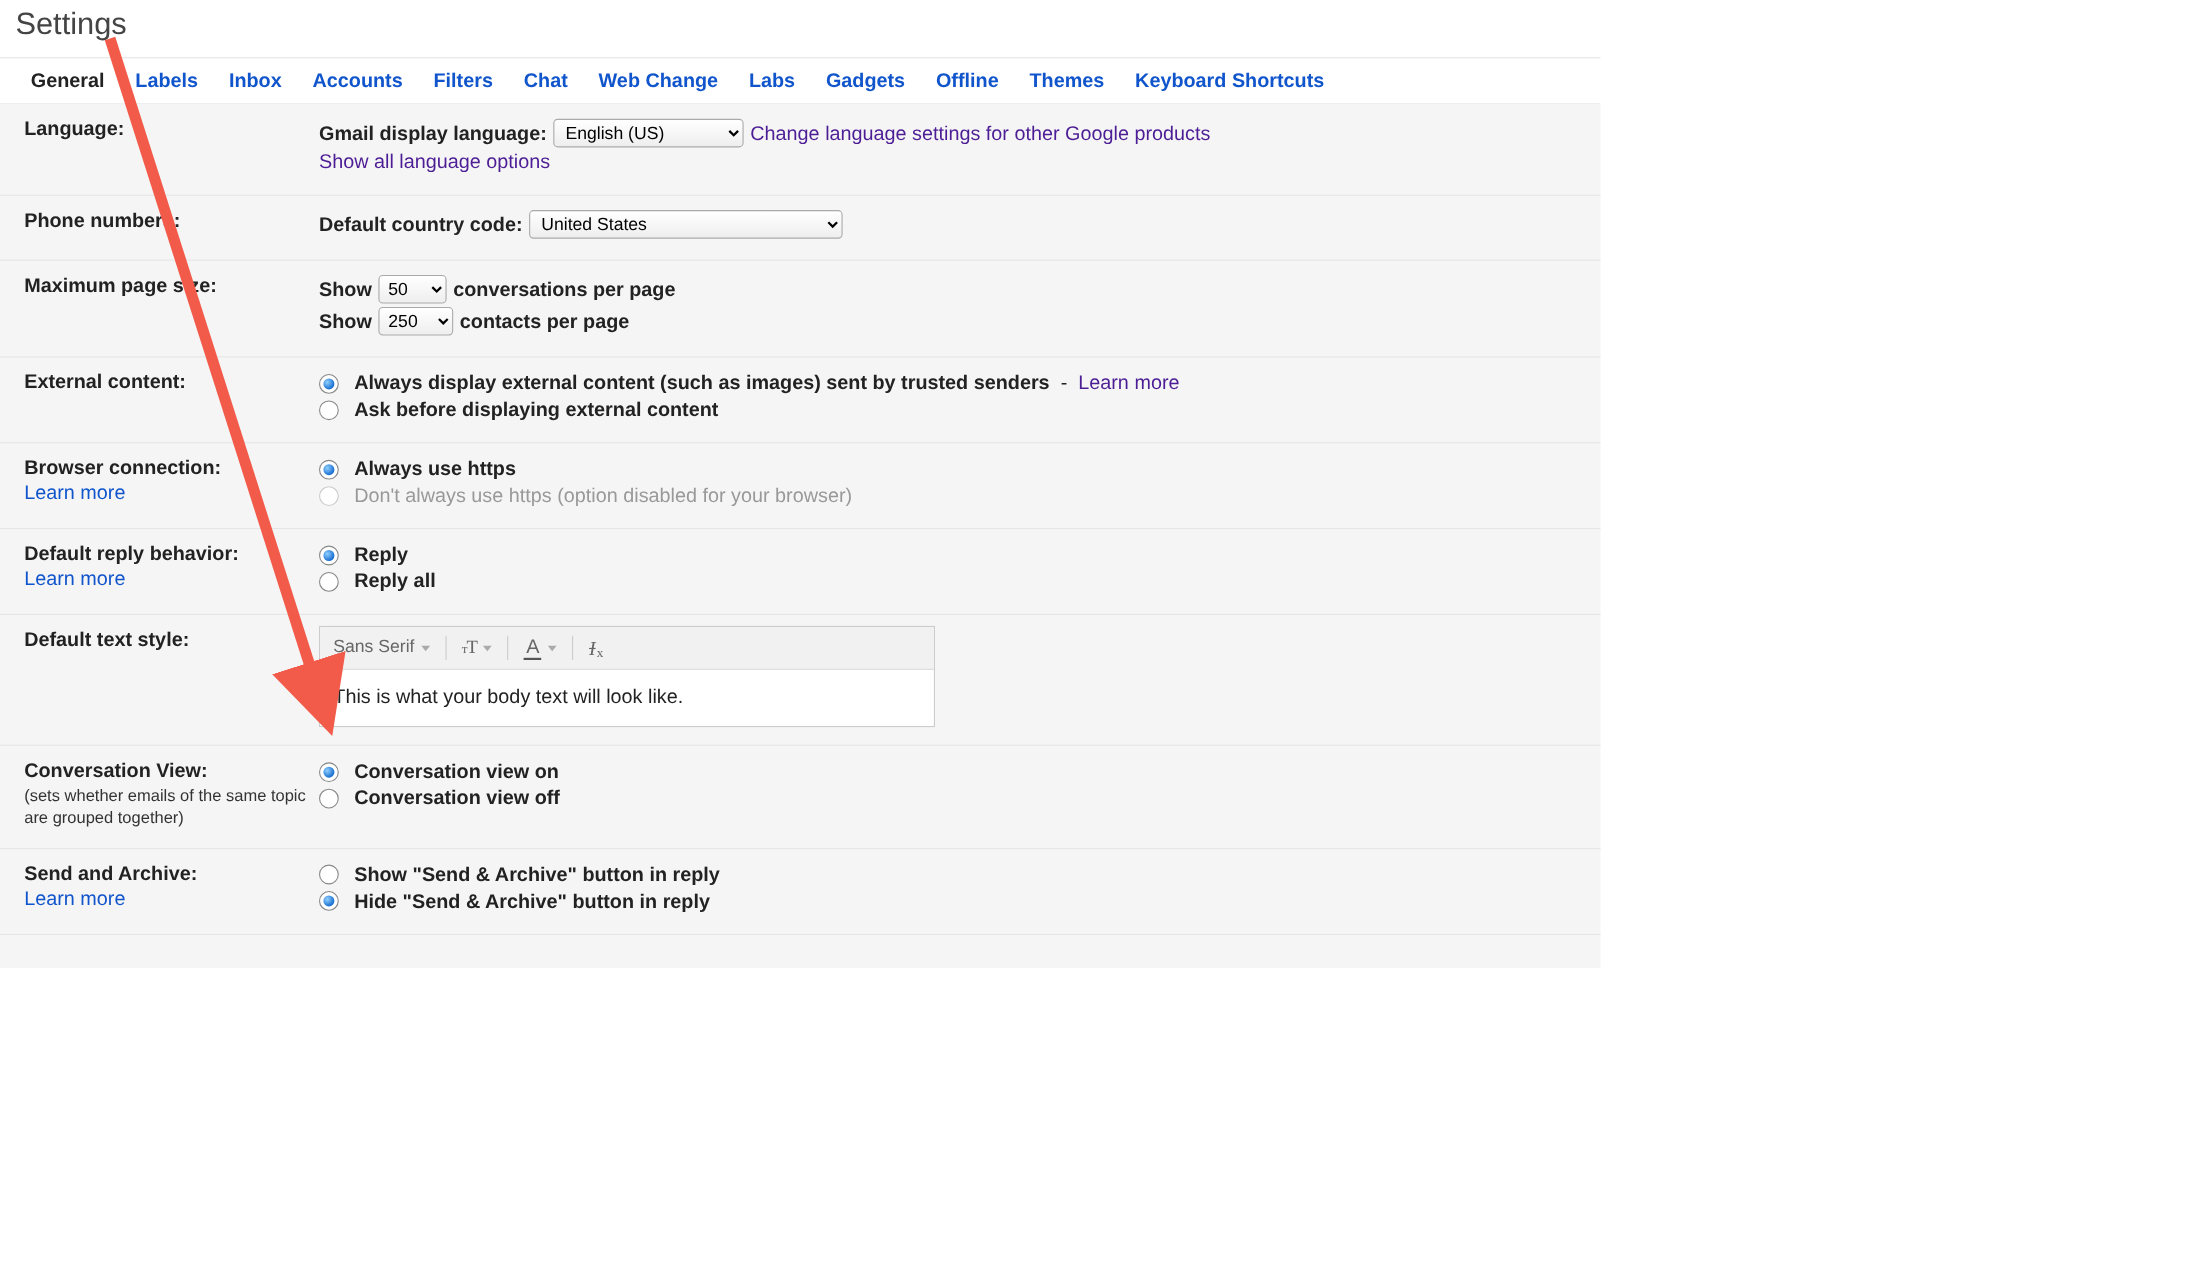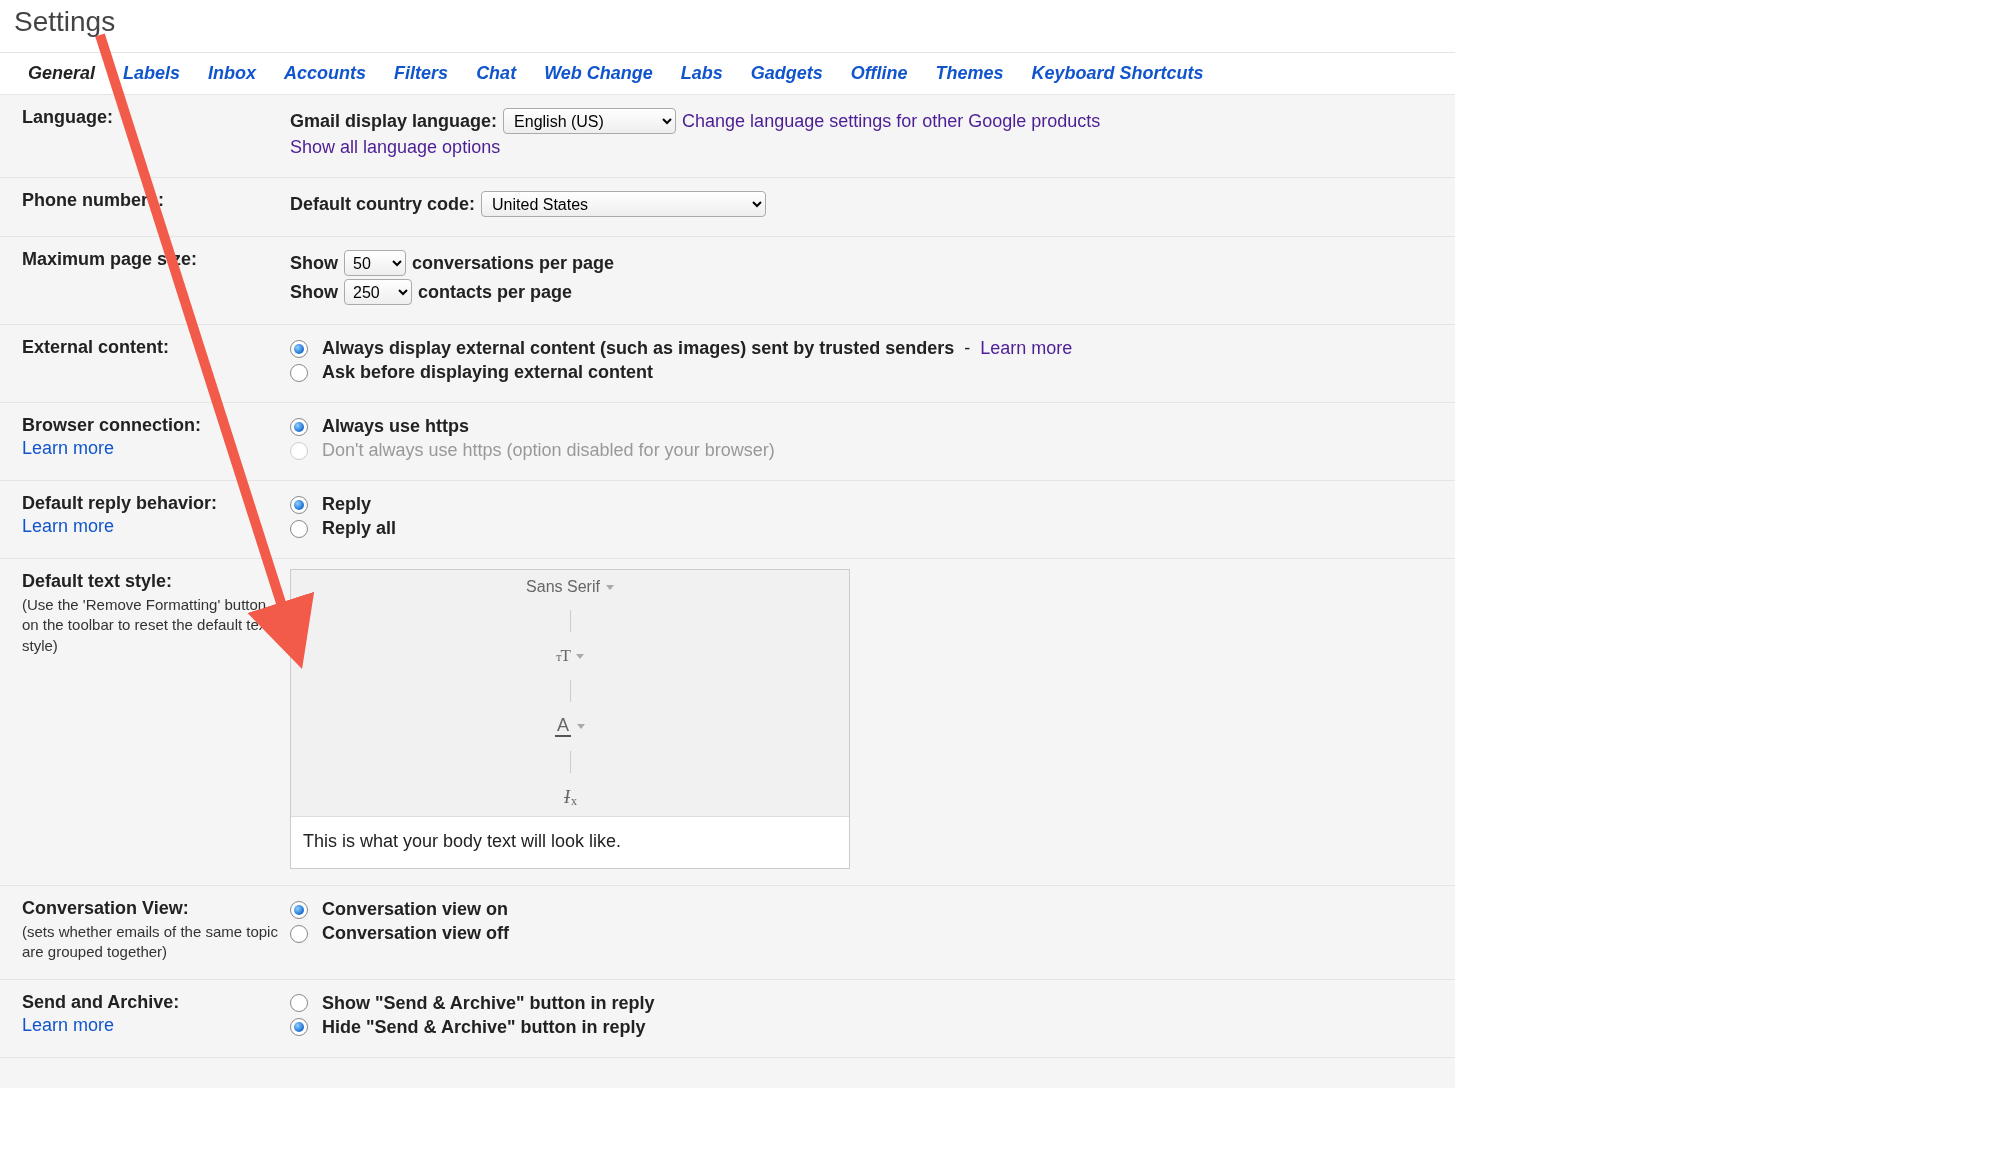--- a/index.html
+++ b/index.html
@@ -13,21 +13,20 @@
   .page-title {
     font-size: 28px;
     font-weight: 400;
     color: #444;
     padding: 6px 14px 14px 14px;
   }
   .tabs-wrap {
     border-top: 1px solid #e5e5e5;
     border-bottom: 1px solid #e5e5e5;
     padding: 0 14px;
-    font-style: italic;
   }
   .tabs {
     display: flex;
     flex-wrap: wrap;
     gap: 0;
   }
   .tab {
     padding: 10px 14px 10px 14px;
     font-weight: 700;
     color: #1155cc;
@@ -128,21 +127,20 @@
   }
   .editor-toolbar {
     display: flex;
     align-items: center;
     gap: 14px;
     padding: 8px 12px;
     background: #f1f1f1;
     border-bottom: 1px solid #ddd;
     color: #666;
     font-size: 16px;
-    flex-direction: column;
   }
   .tb-sep {
     width: 1px; height: 22px; background: #ccc;
     display:inline-block;
   }
   .tb-btn { display:inline-flex; align-items:center; gap:6px; cursor:pointer; color:#666;}
   .caret-down {
     width: 0; height: 0;
     border-left: 4px solid transparent;
     border-right: 4px solid transparent;
@@ -302,21 +300,20 @@
         <div class="line">
           <span class="radio"></span>
           <span class="bold">Reply all</span>
         </div>
       </div>
     </div>
 
     <div class="row">
       <div class="row-label">
         <span>Default text style:</span>
-        <span class="hint">(Use the 'Remove Formatting' button on the toolbar to reset the default text style)</span>
       </div>
       <div class="row-content">
         <div class="editor-box">
           <div class="editor-toolbar">
             <span class="tb-btn">
               <span>Sans Serif</span>
               <span class="caret-down"></span>
             </span>
             <span class="tb-sep"></span>
             <span class="tb-btn">

